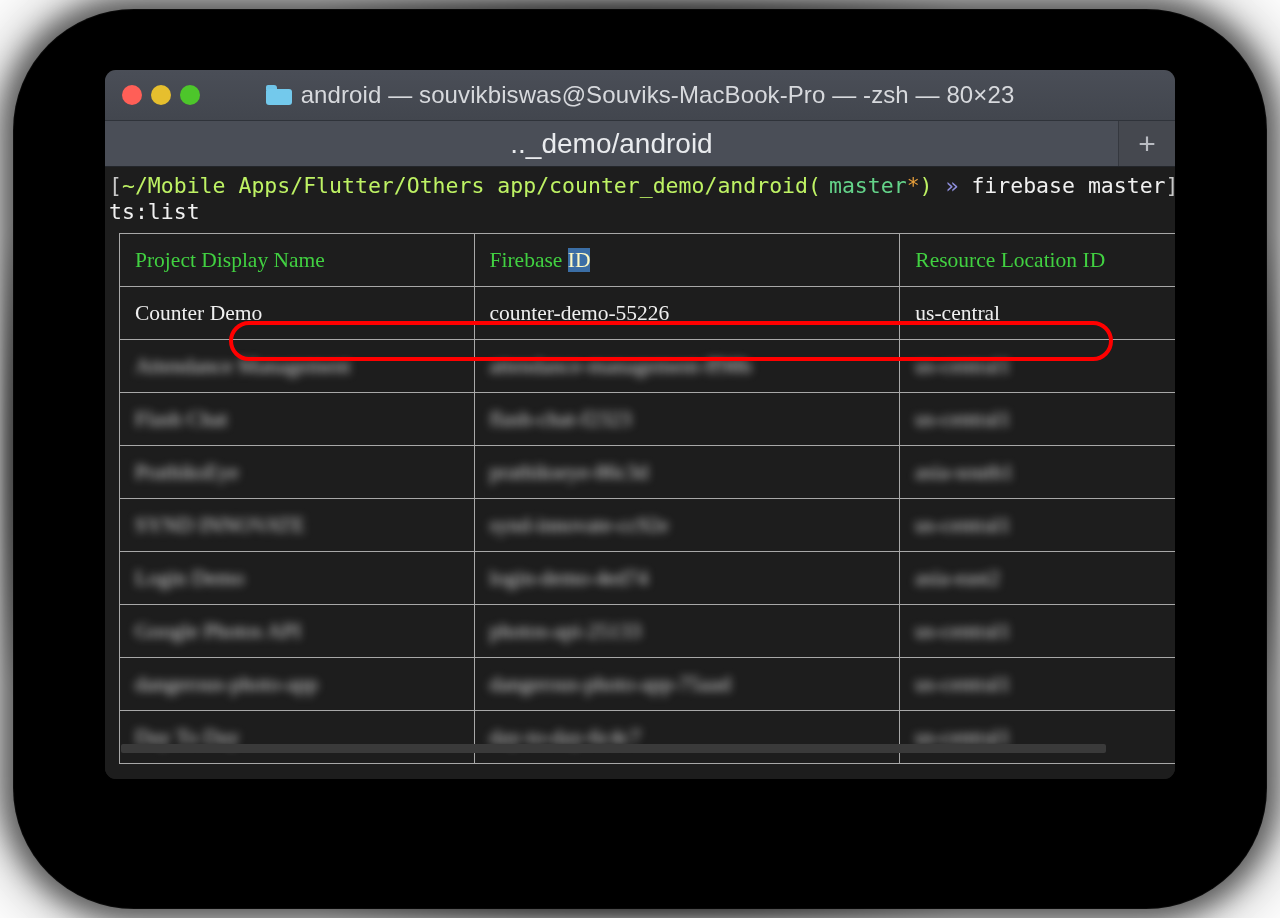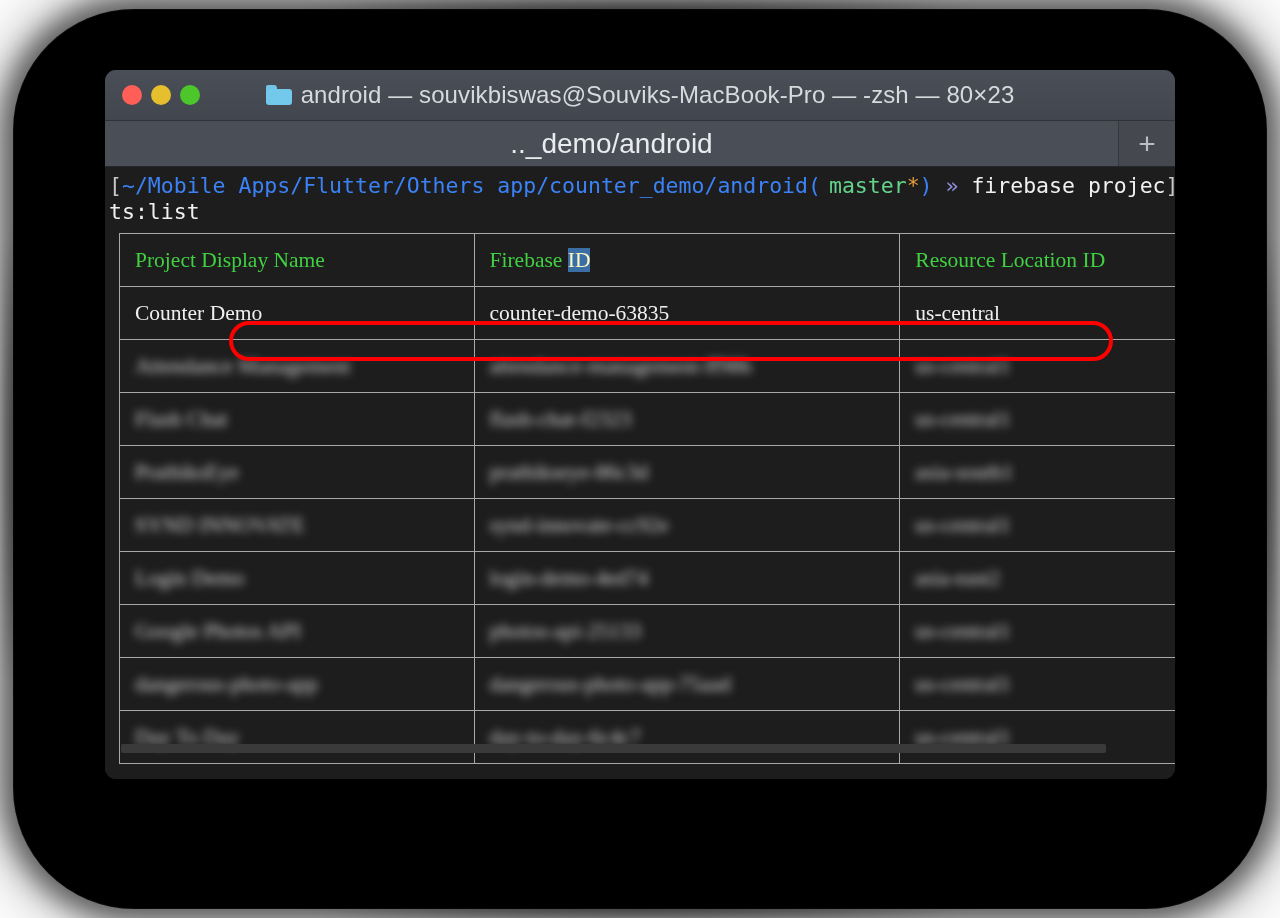--- a/index.html
+++ b/index.html
@@ -151,21 +151,21 @@
     font-family: "DejaVu Sans Mono", "Liberation Mono", monospace;
     font-size: 21.5px;
     line-height: 26.2px;
     color: #e3e3e3;
     position: relative;
     overflow: hidden;
   }
   .line { white-space: pre; padding-left: 4px; }
 
   .c-bracket { color: #c8c8c8; }
-  .c-path    { color: #3b82f6; }
+  .c-path    { color: #bef264; }
   .c-branch  { color: #64d48a; margin-left: 8px; }
   .c-star    { color: #e9a03b; }
   .c-arrow   { color: #8d8ddb; }
   .c-cmd     { color: #f0f0f0; }
   .c-check   { color: #4fd24f; }
   .c-white   { color: #efefef; }
   .sel       { background: #3b6ea5; color: #fef9c3; }
 
   
   .table {
@@ -243,36 +243,36 @@
       <div class="tab-active">
         <span>.._demo/android</span>
       </div>
       <div class="tab-new">
         <span>+</span>
       </div>
     </div>
 
     <div class="term">
 
-      <div class="line"><span class="c-bracket">[</span><span class="c-path">~/Mobile Apps/Flutter/Others app/counter_demo/android</span><span class="c-path">(</span><span class="c-branch">master</span><span class="c-star">*</span><span class="c-path">)</span> <span class="c-arrow">»</span> <span class="c-cmd">firebase projec</span><span class="c-bracket">]</span></div>
+      <div class="line"><span class="c-bracket">[</span><span class="c-path">~/Mobile Apps/Flutter/Others app/counter_demo/android</span><span class="c-path">(</span><span class="c-branch">master</span><span class="c-star">*</span><span class="c-path">)</span> <span class="c-arrow">»</span> <span class="c-cmd">firebase master</span><span class="c-bracket">]</span></div>
 
       <div class="line"><span class="c-cmd">ts:list</span></div>
 
 
       <table class="table">
         <tbody>
           <tr class="head">
             <td class="col1">Project Display Name</td>
             <td class="col2"><span>Firebase </span><span class="sel">ID</span></td>
             <td class="col3">Resource Location ID</td>
           </tr>
 
           <tr>
             <td class="col1">Counter Demo</td>
-            <td class="col2">counter-demo-63835</td>
+            <td class="col2">counter-demo-55226</td>
             <td class="col3">us-central</td>
           </tr>
 
           <tr class="blurred">
             <td class="col1">Attendance Management</td>
             <td class="col2">attendance-management-ff98b</td>
             <td class="col3">us-central1</td>
           </tr>
 
           <tr class="blurred">

